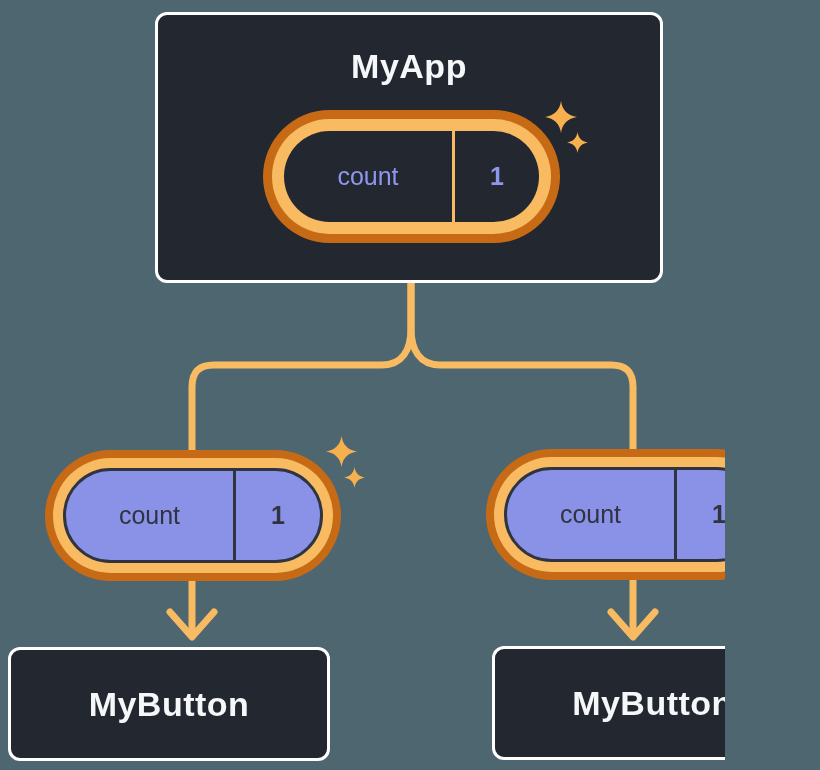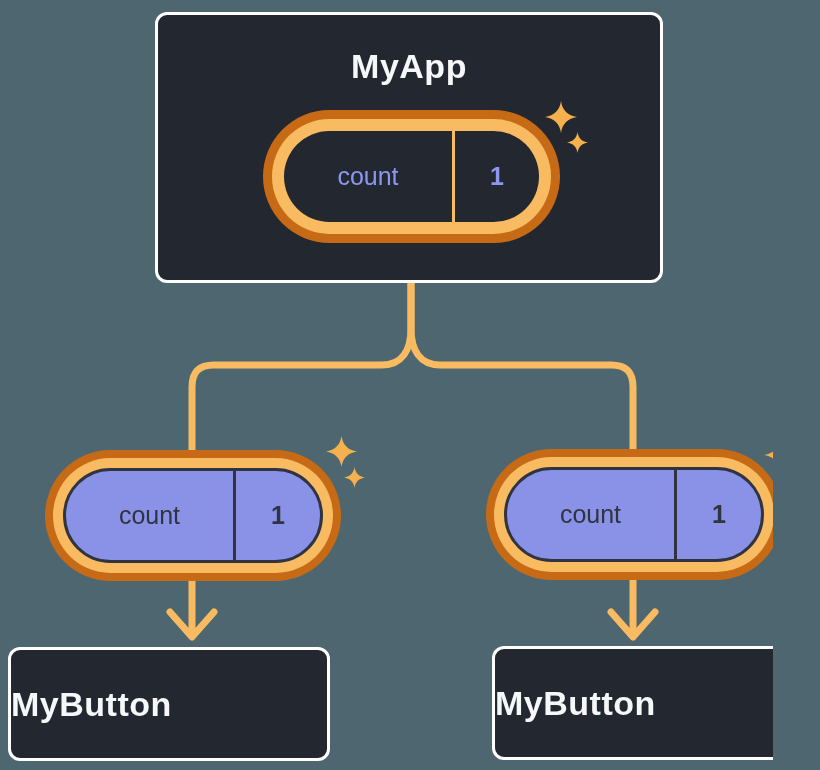--- a/index.html
+++ b/index.html
@@ -2,30 +2,30 @@
 <html style="--bg: #4d6670; --node-bg: #23272f; --node-border: #ffffff; --node-text: #f6f7f9; --orange-dark: #c76a15; --orange-light: #f8bb62; --sparkle: #f6b04d; --purple-fill: #8a92e8; --purple-text: #8d97ee; --dark-stroke: #2f3440;"><head>
 <meta charset="utf-8">
 <style>
   :root{
     --bg:#4d6670; --node-bg:#23272f; --node-border:#ffffff; --node-text:#f6f7f9;
     --orange-dark:#c76a15; --orange-light:#f8bb62; --sparkle:#f6b04d;
     --purple-fill:#8a92e8; --purple-text:#8d97ee; --dark-stroke:#2f3440;
   }
   html,body{margin:0;padding:0;}
   body{background:var(--bg);font-family:"Liberation Sans","DejaVu Sans",sans-serif;}
-  .canvas{position:relative;width:725px;height:770px;background:var(--bg);overflow:hidden;padding-left:48px;}
+  .canvas{position:relative;width:725px;height:770px;background:var(--bg);overflow:hidden;}
 
   .connectors{position:absolute;left:0;top:0;z-index:1;}
   .connectors path{stroke:var(--orange-light);stroke-width:7;fill:none;stroke-linecap:round;stroke-linejoin:round;}
 
   .node{position:absolute;background:var(--node-bg);border:3px solid var(--node-border);
         border-radius:12px;box-sizing:border-box;z-index:2;color:var(--node-text);}
   .node-root{left:155px;top:12px;width:508px;height:271px;}
   .node-root .node-title{text-align:center;padding-top:32px;font-size:34px;font-weight:600;letter-spacing:.5px;}
-  .node-leaf{display:flex;align-items:center;justify-content:flex-start;}
+  .node-leaf{display:flex;align-items:center;justify-content:center;}
   .node-leaf .node-title{font-size:34px;font-weight:600;letter-spacing:.5px;}
   .node-leaf-left{left:8px;top:647px;width:322px;height:114px;}
   .node-leaf-right{left:492px;top:646px;width:321px;height:114px;}
 
   .pill{position:absolute;z-index:3;background:var(--orange-dark);border-radius:999px;
         padding:9px;box-sizing:border-box;}
   .pill-mid{width:100%;height:100%;box-sizing:border-box;background:var(--orange-light);
         border-radius:999px;padding:12px;}
   .pill-inner{width:100%;height:100%;box-sizing:border-box;border-radius:999px;
         display:flex;align-items:stretch;overflow:hidden;}

